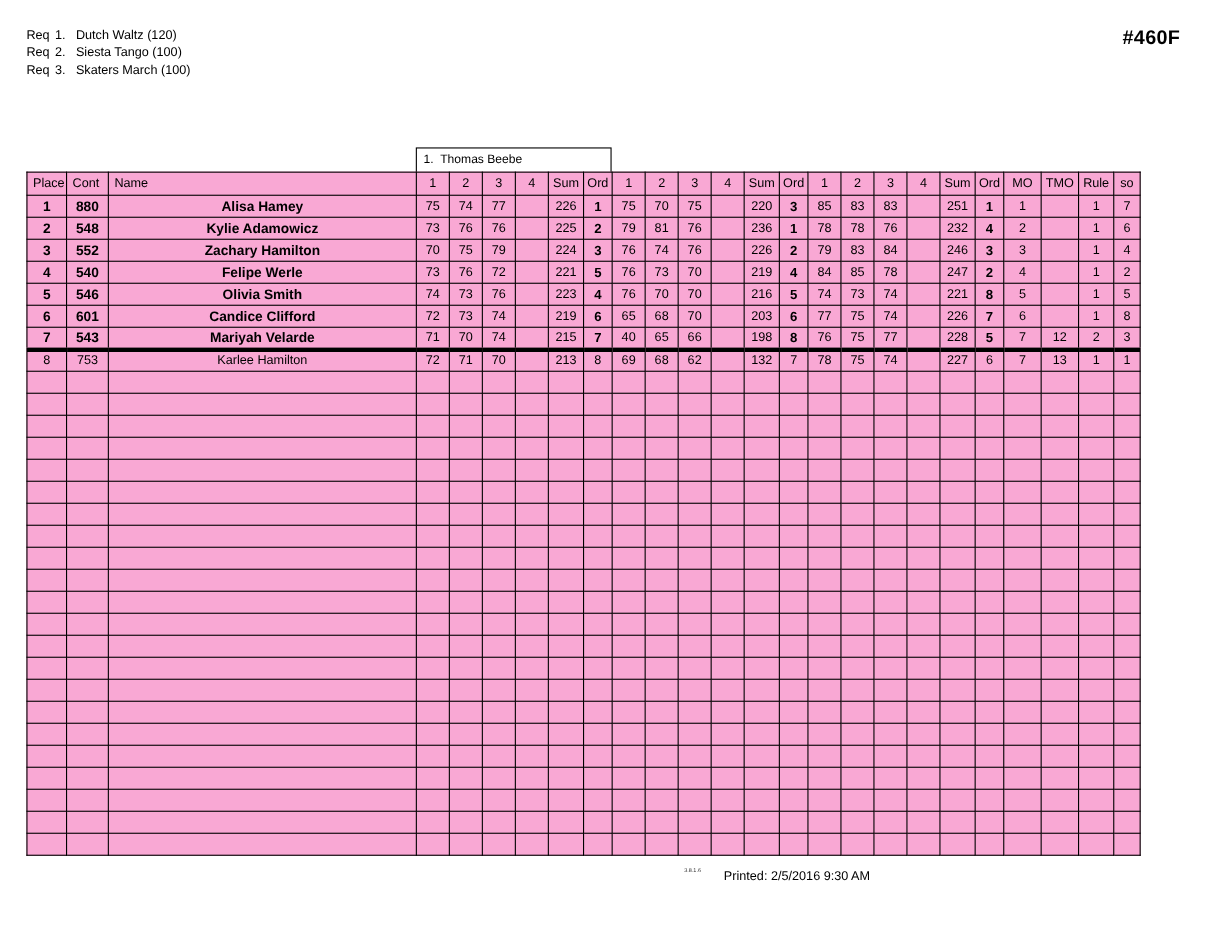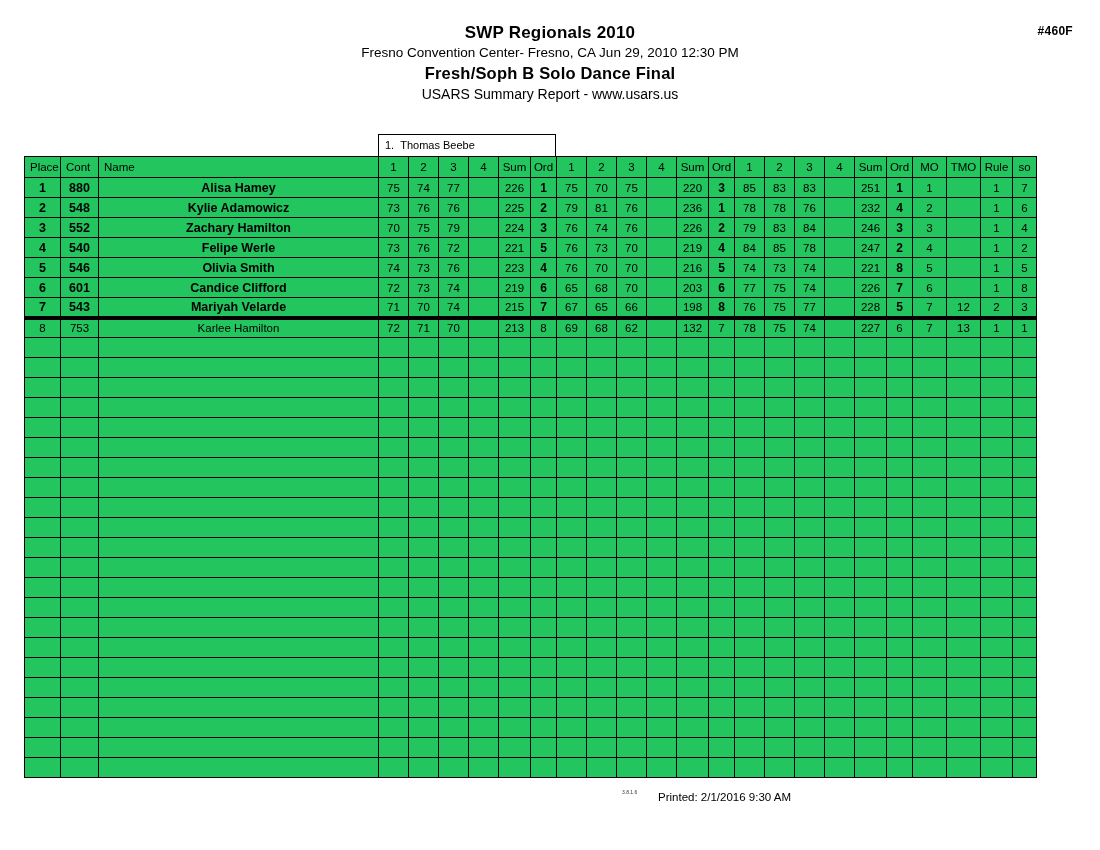--- a/index.html
+++ b/index.html
@@ -58,21 +58,21 @@
   .t-report {
     font-size: 14px;
     font-weight: normal;
     line-height: 21px;
   }
 
   .eventno {
     position: absolute;
     right: 27px;
     top: 24px;
-    font-size: 12px;
+    font-size: 18px;
     font-weight: bold;
     letter-spacing: 0.3px;
   }
 
   
   .judgeband {
     position: absolute;
     left: 24px;
     top: 134px;
     height: 22px;
@@ -97,21 +97,21 @@
   }
 
   
   table.grid {
     position: absolute;
     left: 24px;
     top: 156px;
     border-collapse: collapse;
     table-layout: fixed;
     width: 1012px;
-    background: #22c55e;
+    background: #f9a8d4;
   }
   table.grid td, table.grid th {
     border: 1px solid #000;
     padding: 0;
     margin: 0;
     height: 20px;
     font-size: 11.5px;
     font-weight: normal;
     text-align: center;
     vertical-align: middle;
@@ -173,27 +173,32 @@
     position: absolute;
     left: 830px; top: 0;
   }
   .ft-scorer .lbl { margin-right: 10px; }
 </style>
 </head>
 <body>
 
 <div id="page">
 
-
-  <div class="titles">
-    <div class="t-event">SWP Regionals 2010</div>
-    <div class="t-venue">Fresno Convention Center-  Fresno, CA  Jun 29, 2010  12:30 PM</div>
-    <div class="t-class">Fresh/Soph B Solo Dance Final</div>
-    <div class="t-report">USARS Summary Report - www.usars.us</div>
+  <div class="reqs">
+    <span class="rline">
+      <span class="rlabel">Req</span><span class="rnum">1.</span><span>Dutch Waltz (120)</span>
+    </span>
+    <span class="rline">
+      <span class="rlabel">Req</span><span class="rnum">2.</span><span>Siesta Tango (100)</span>
+    </span>
+    <span class="rline">
+      <span class="rlabel">Req</span><span class="rnum">3.</span><span>Skaters March (100)</span>
+    </span>
   </div>
+
 
   <div class="eventno">#460F</div>
 
   <div class="judgeband" id="judgeband">
       <div class="jb-spacer" style="left: 0px; width: 354px;"></div>
       <div class="jb-cell" style="left: 354px; width: 178px;"><span style="margin-right: 6px;">1.</span><span>Thomas Beebe</span></div>
       <div class="jb-spacer" style="left: 888px; width: 124px;"></div>
     </div>
 
   <table class="grid">
@@ -419,21 +424,21 @@
         <tr class="placed cutline">
           <td>7</td>
           <td>543</td>
           <td class="lft">Mariyah Velarde</td>
           <td class="sc">71</td>
           <td class="sc">70</td>
           <td class="sc">74</td>
           <td class="sc"></td>
           <td class="sc">215</td>
           <td class="ord blk-l blk-r">7</td>
-          <td class="sc">67</td>
+          <td class="sc">40</td>
           <td class="sc">65</td>
           <td class="sc">66</td>
           <td class="sc"></td>
           <td class="sc">198</td>
           <td class="ord blk-l blk-r">8</td>
           <td class="sc">76</td>
           <td class="sc">75</td>
           <td class="sc">77</td>
           <td class="sc"></td>
           <td class="sc">228</td>
@@ -1064,17 +1069,17 @@
           <td></td>
           <td></td>
         </tr>
       </tbody>
   </table>
 
   <div class="footer">
     <span class="ft-ver">3.8.1.6</span>
     <span class="ft-printed">
       <span>Printed:</span>
-      <span>2/1/2016  9:30 AM</span>
+      <span>2/5/2016  9:30 AM</span>
     </span>
   </div>
 
 </div>
 
 </body></html>

